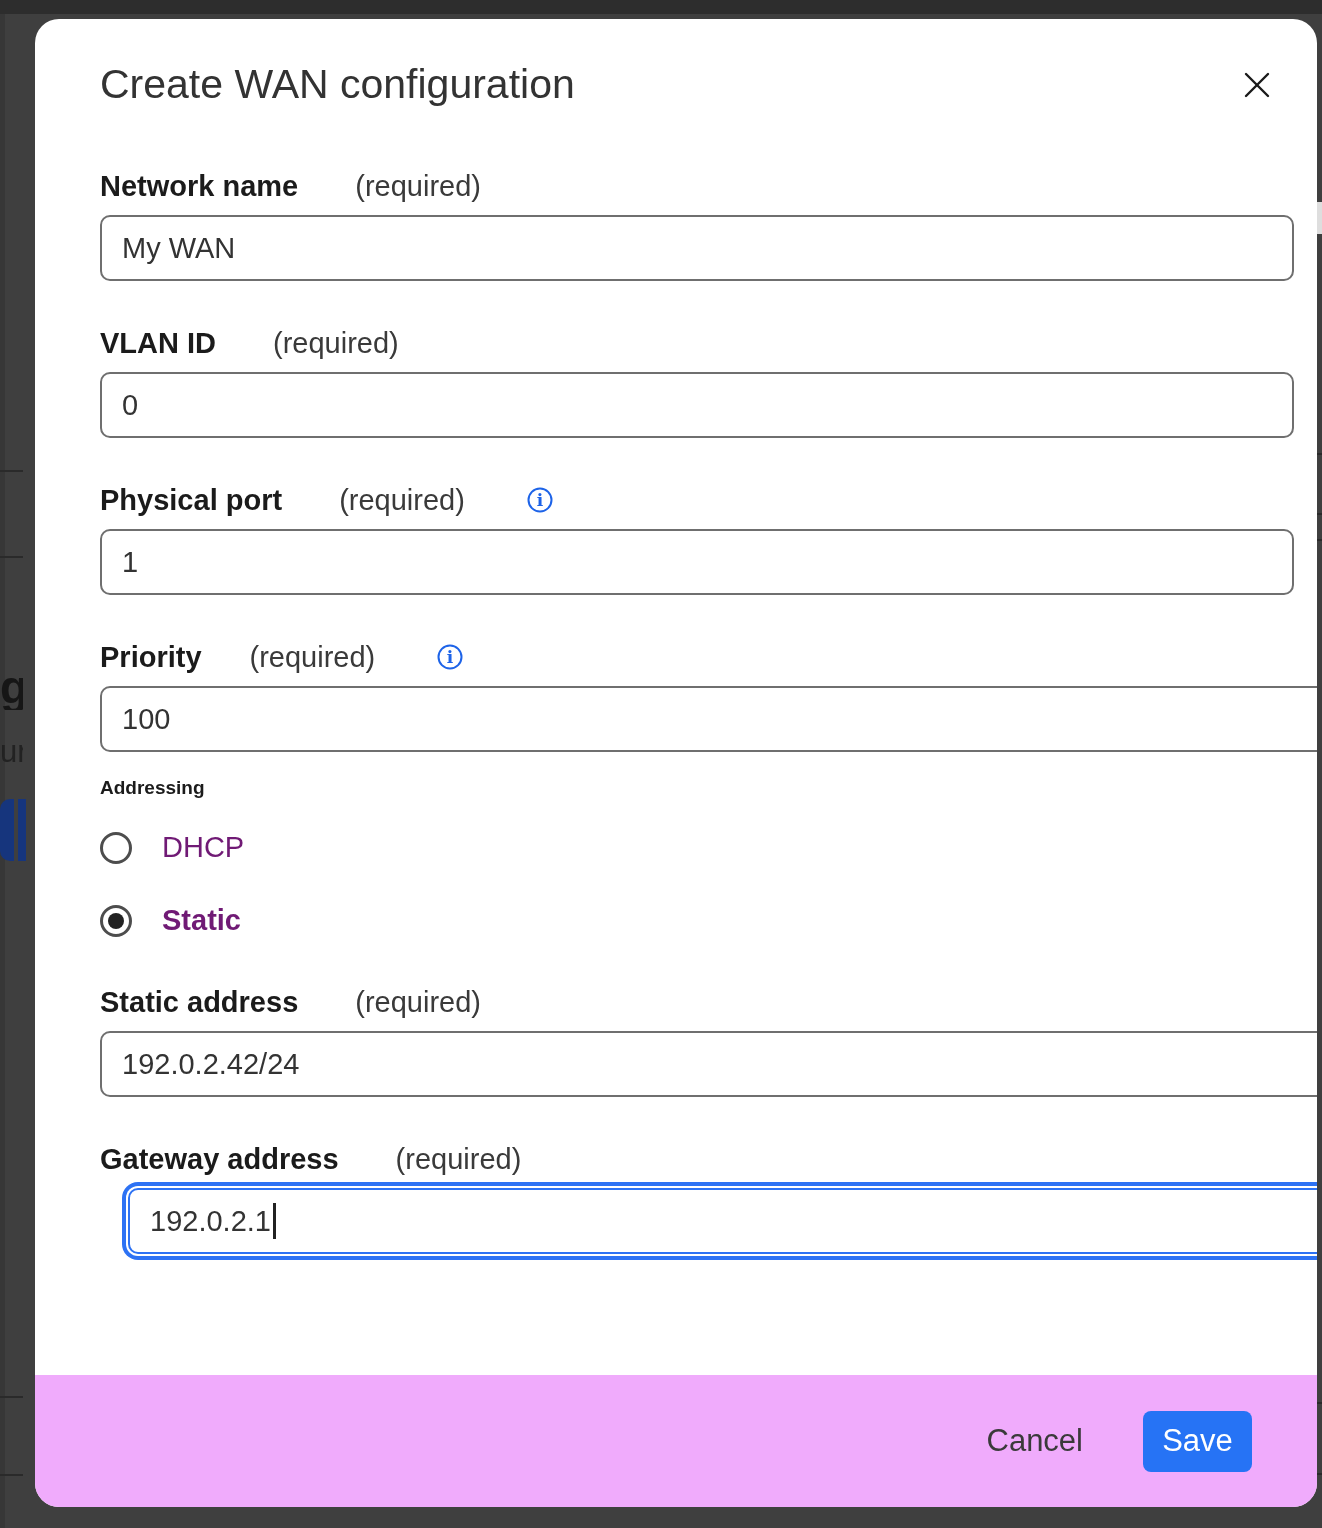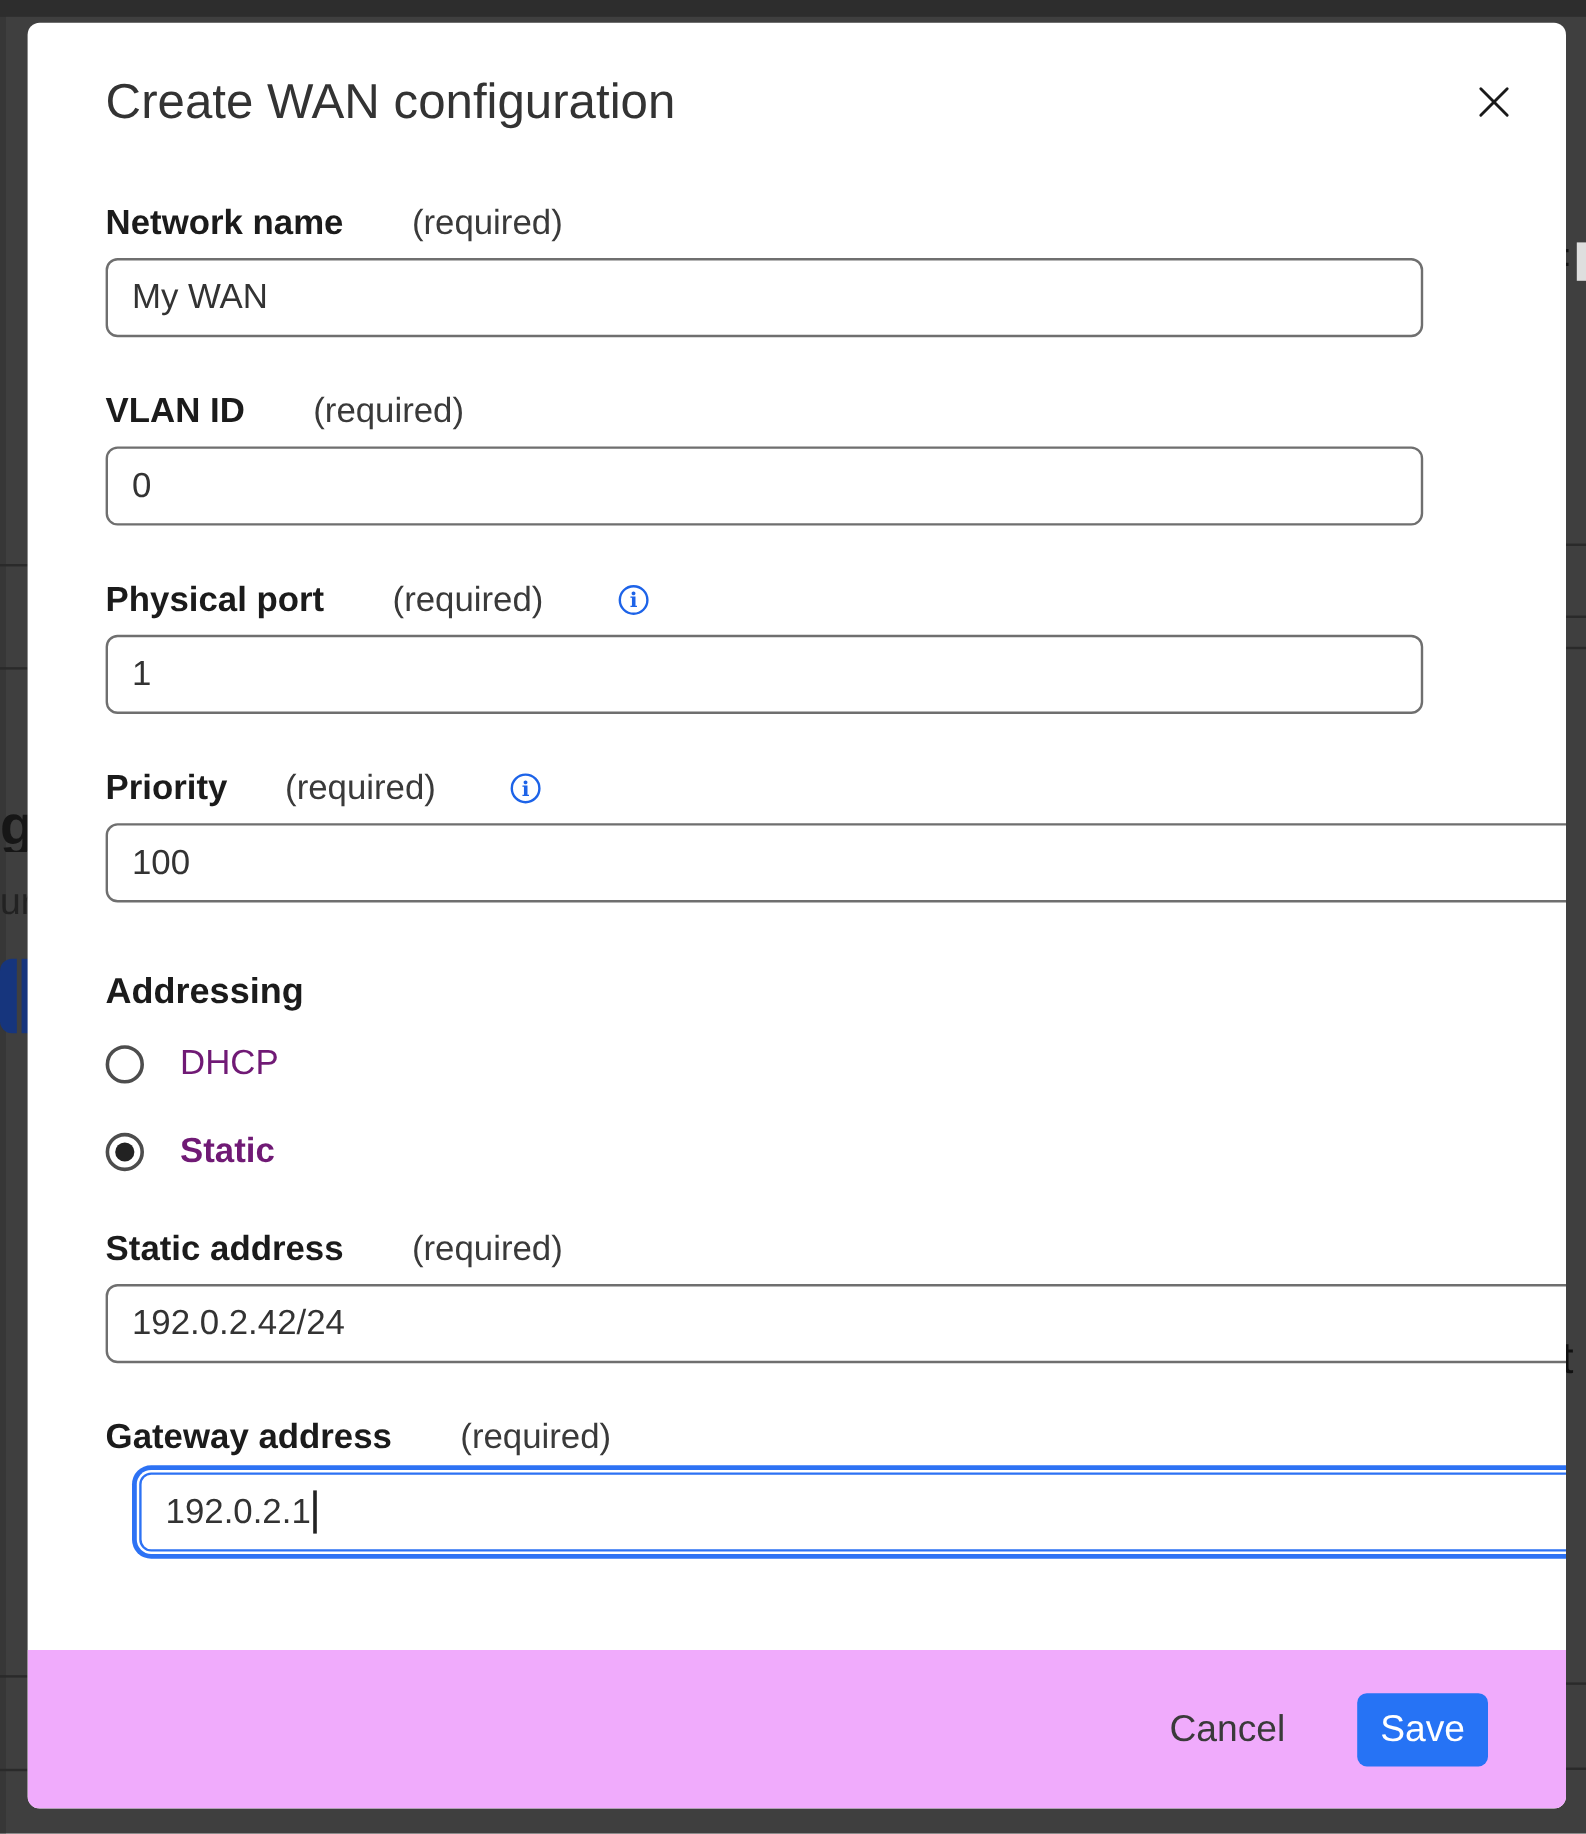--- a/index.html
+++ b/index.html
@@ -10,52 +10,52 @@
   }
   
   .frag{position:absolute;z-index:1;}
   .top-strip{left:0;top:0;width:1322px;height:14px;background:#2d2d2d;}
   .left-sliver{left:0;top:0;width:5px;height:1528px;background:#373737;}
   .hline{height:2px;background:#2a2a2a;}
   .frag-text{color:#161616;line-height:1;white-space:nowrap;overflow:hidden;}
   .navy{background:#16357d;}
   
   .modal{
-    position:absolute;left:23px;top:19px;width:1282px;height:1488px;
-    background:#ffffff;border-radius:10px;overflow:hidden;z-index:2;
+    position:absolute;left:35px;top:19px;width:1282px;height:1488px;
+    background:#ffffff;border-radius:24px;overflow:hidden;z-index:2;
   }
   .modal-body{padding:41px 65px 0 65px;position:relative;}
   .dialog-title{font-size:41px;line-height:48px;color:#333;font-weight:400;}
   .close-btn{
     position:absolute;top:46px;right:40px;width:40px;height:40px;
     display:flex;align-items:center;justify-content:center;cursor:pointer;background:none;border:none;padding:0;
   }
   .field{margin-top:44px;}
   .field.first{margin-top:60px;}
   .field-label{font-size:29px;line-height:36px;color:#1b1b1b;font-weight:700;display:flex;align-items:center;gap:48px;}
   .req{font-weight:400;color:#3a3a3a;margin-left:9px;}
   .req.no-gap{margin-left:0;}
   .info-icon{margin-left:13px;display:inline-flex;}
   .text-input{
     box-sizing:border-box;display:block;margin-top:11px;height:66px;
     border:2px solid #6f6f6f;border-radius:10px;background:#fff;
     font-family:"Liberation Sans", sans-serif;font-size:29px;color:#333;
     padding:0 0 0 20px;outline:none;
   }
-  .w-narrow{width:1098px;}
+  .w-narrow{width:1194px;}
   .w-wide{width:1264px;}
   .input-focused{
     display:flex;align-items:center;
     border:2px solid #2d72f4;
     box-shadow:0 0 0 2px #ffffff, 0 0 0 6px #2d72f4;
     margin-left:28px;
   }
   .caret{display:inline-block;width:3px;height:36px;background:#222;margin-left:2px;animation:blink 1.1s steps(1) infinite;}
   @keyframes blink{50%{opacity:0;}}
-  .section-heading{margin-top:57px;font-size:30px;line-height:36px;font-weight:700;color:#1b1b1b;}
+  .section-heading{margin-top:18px;font-size:19px;line-height:36px;font-weight:700;color:#1b1b1b;}
   .radio-row{display:flex;align-items:center;cursor:pointer;}
   .radio-row.dhcp{margin-top:25px;}
   .radio-row.static{margin-top:40px;}
   .radio{
     box-sizing:border-box;width:32px;height:32px;border:3px solid #4d4d4d;border-radius:50%;
     background:#fff;position:relative;flex:0 0 auto;
   }
   .radio.selected::after{content:"";position:absolute;inset:5px;background:#222;border-radius:50%;}
   .radio-label{margin-left:30px;font-size:29px;color:#701a75;}
   .radio-label.bold{font-weight:700;}

